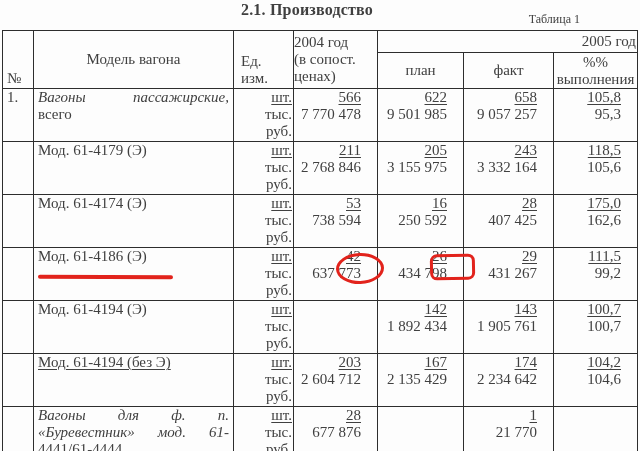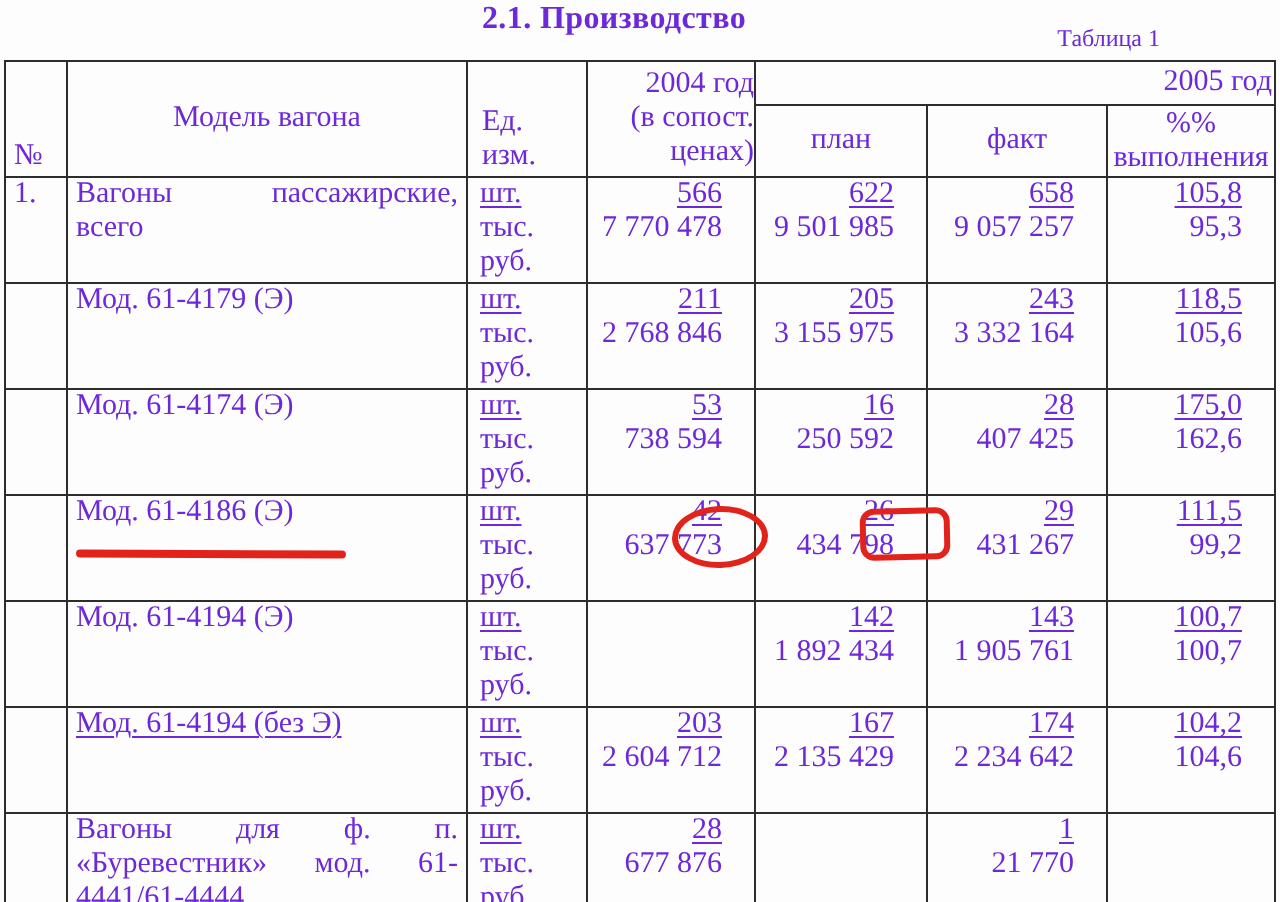--- a/index.html
+++ b/index.html
@@ -1,47 +1,47 @@
 <!DOCTYPE html>
 <html style="--anno-red: #e2231c;"><head>
 <meta charset="utf-8">
 <style>
   html,body{margin:0;padding:0;background:#fff;}
   .page{
     position:relative;width:640px;height:451px;background:#fdfdfd;
-    font-family:"Liberation Serif","DejaVu Serif",serif;color:#6d28d9;
+    font-family:"Liberation Serif","DejaVu Serif",serif;color:#404040;
     overflow:hidden;
   }
   .doc-title{
     position:absolute;top:1px;left:0;width:614px;text-align:center;
     font-size:16px;font-weight:bold;letter-spacing:.2px;
   }
   .tbl-caption{position:absolute;top:12px;right:60px;font-size:12px;}
   table.main{
     position:absolute;left:2px;top:30px;width:635px;
     border-collapse:collapse;table-layout:fixed;
     font-size:15px;line-height:17px;
   }
   table.main th,table.main td{
     border:1.5px solid #2d2d2d;font-weight:normal;overflow:hidden;
   }
   thead tr.hr1{height:22px;}
   thead tr.hr2{height:36px;}
   th.h-num{vertical-align:bottom;text-align:left;padding:0 0 1px 4px;}
   th.h-model{text-align:center;vertical-align:middle;}
   th.h-unit{vertical-align:bottom;text-align:left;padding:0 15px 1px 7px;}
-  th.h-2004{text-align:right;vertical-align:middle;padding:0;}
+  th.h-2004{text-align:left;vertical-align:middle;padding:0;}
   th.h-2005{text-align:right;vertical-align:middle;}
   th.h-plan,th.h-fact{text-align:center;vertical-align:middle;}
   th.h-pct{text-align:center;vertical-align:middle;padding:0;}
   tbody td{vertical-align:top;padding-top:0;}
   td.num-cell{text-align:left;padding-left:4px;}
   td.model-cell{padding:0 4px;}
-  td.model-cell .jl{text-align:justify;text-align-last:justify;}
-  td.unit-cell{padding-left:6px;}
+  td.model-cell .jl{text-align:justify;text-align-last:justify;font-style:italic;}
+  td.unit-cell{padding-left:6px;text-align:right;}
   td.val-cell{text-align:right;padding-right:16px;}
   .u{text-decoration:underline;text-underline-offset:2px;text-decoration-thickness:1px;}
   tbody tr:nth-child(1),tbody tr:nth-child(2),tbody tr:nth-child(3),
   tbody tr:nth-child(4),tbody tr:nth-child(6){height:34px;}
   tbody tr:nth-child(5){height:33px;}
   tbody tr:nth-child(7){height:52px;}
   tbody tr:nth-child(8){height:49px;}
   tbody tr:nth-child(9){height:51px;}
   
   .anno{position:absolute;pointer-events:none;}

